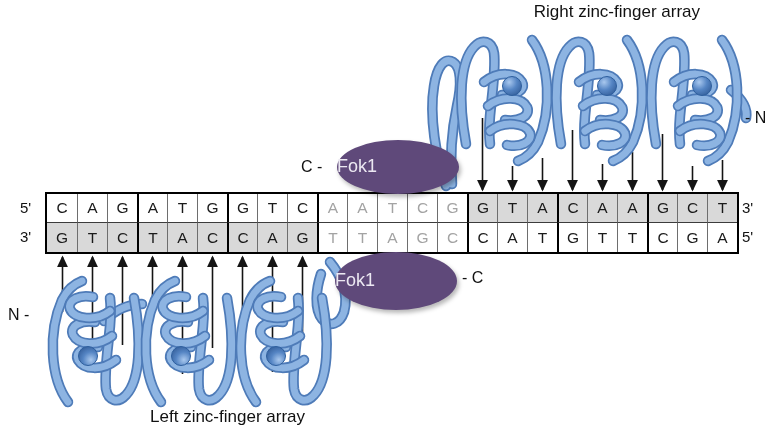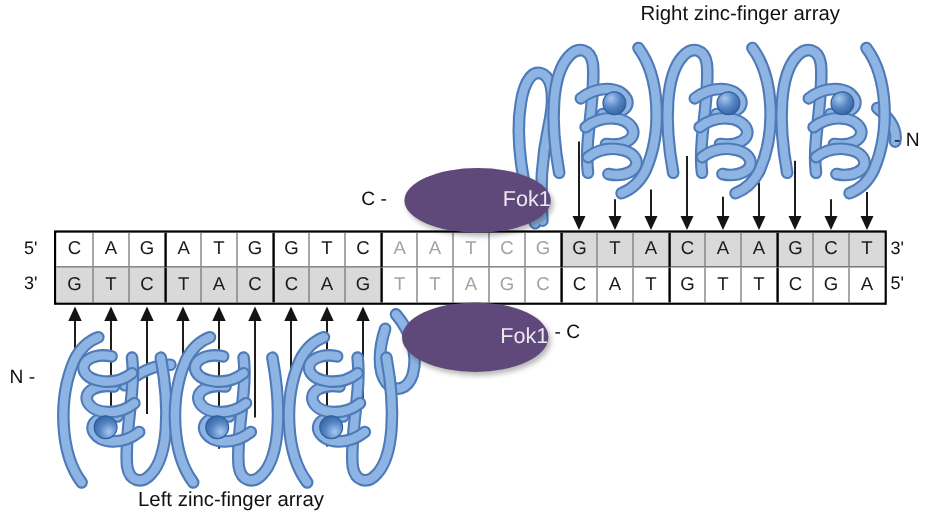--- a/index.html
+++ b/index.html
@@ -17,21 +17,21 @@
   .cell.tl{border-left:2.5px solid #000}
   .row.top .cell{border-bottom:1.2px solid #3c3c3c}
   .cell.shaded{background:#d9d9d9}
   .cell.dim{color:#a3a3a3}
 
   
   .lbl{position:absolute;color:#111;white-space:nowrap}
   .cap{font-size:17px}
   .term{font-size:16px}
   .endlab{font-size:15px}
-  .foklab{font-size:18px;color:#ece8f2;text-align:right;width:122px}
+  .foklab{font-size:18px;color:#ece8f2;text-align:left;width:122px}
 
   
   svg.layer{position:absolute;left:0;top:0;pointer-events:none}
   .bu{fill:none;stroke:#4e7bb8;stroke-width:10.5;stroke-linecap:round;stroke-linejoin:round}
   .bo{fill:none;stroke:#8db4e2;stroke-width:7;stroke-linecap:round;stroke-linejoin:round}
   .fok{fill:#5f497a;filter:drop-shadow(2px 3px 2px rgba(0,0,0,.28))}
   .arrow{stroke:#141414;stroke-width:1.6;fill:none}
   .zn{fill:url(#gZinc);stroke:#2e5f9e;stroke-width:1}
 </style>
 </head>
@@ -172,21 +172,21 @@
       <use href="#zf-unit" transform="translate(150,406) rotate(180)"></use>
       <use href="#zf-unit" transform="translate(243,406) rotate(180)"></use>
       <use href="#zf-unit" transform="translate(338,406) rotate(180)"></use>
     </g>
 
     <ellipse class="fok" cx="398" cy="167" rx="61" ry="27"></ellipse>
     <ellipse class="fok" cx="396" cy="281" rx="61" ry="29"></ellipse>
   </svg>
 
   <div class="lbl cap" style="left:500px;top:2px;width:200px;text-align:right">Right zinc-finger array</div>
-  <div class="lbl cap" style="left:115px;top:407px;width:190px;text-align:left">Left zinc-finger array</div>
+  <div class="lbl cap" style="left:115px;top:407px;width:190px;text-align:right">Left zinc-finger array</div>
 
   <div class="lbl foklab" style="left:337px;top:156px">Fok1</div>
   <div class="lbl foklab" style="left:335px;top:270px">Fok1</div>
 
   <div class="lbl term" style="left:301px;top:158px">C -</div>
   <div class="lbl term" style="left:462px;top:269px">- C</div>
   <div class="lbl term" style="left:8px;top:306px">N -</div>
   <div class="lbl term" style="left:745px;top:109px">- N</div>
 
   <div class="lbl endlab" style="left:20px;top:199px">5'</div>

